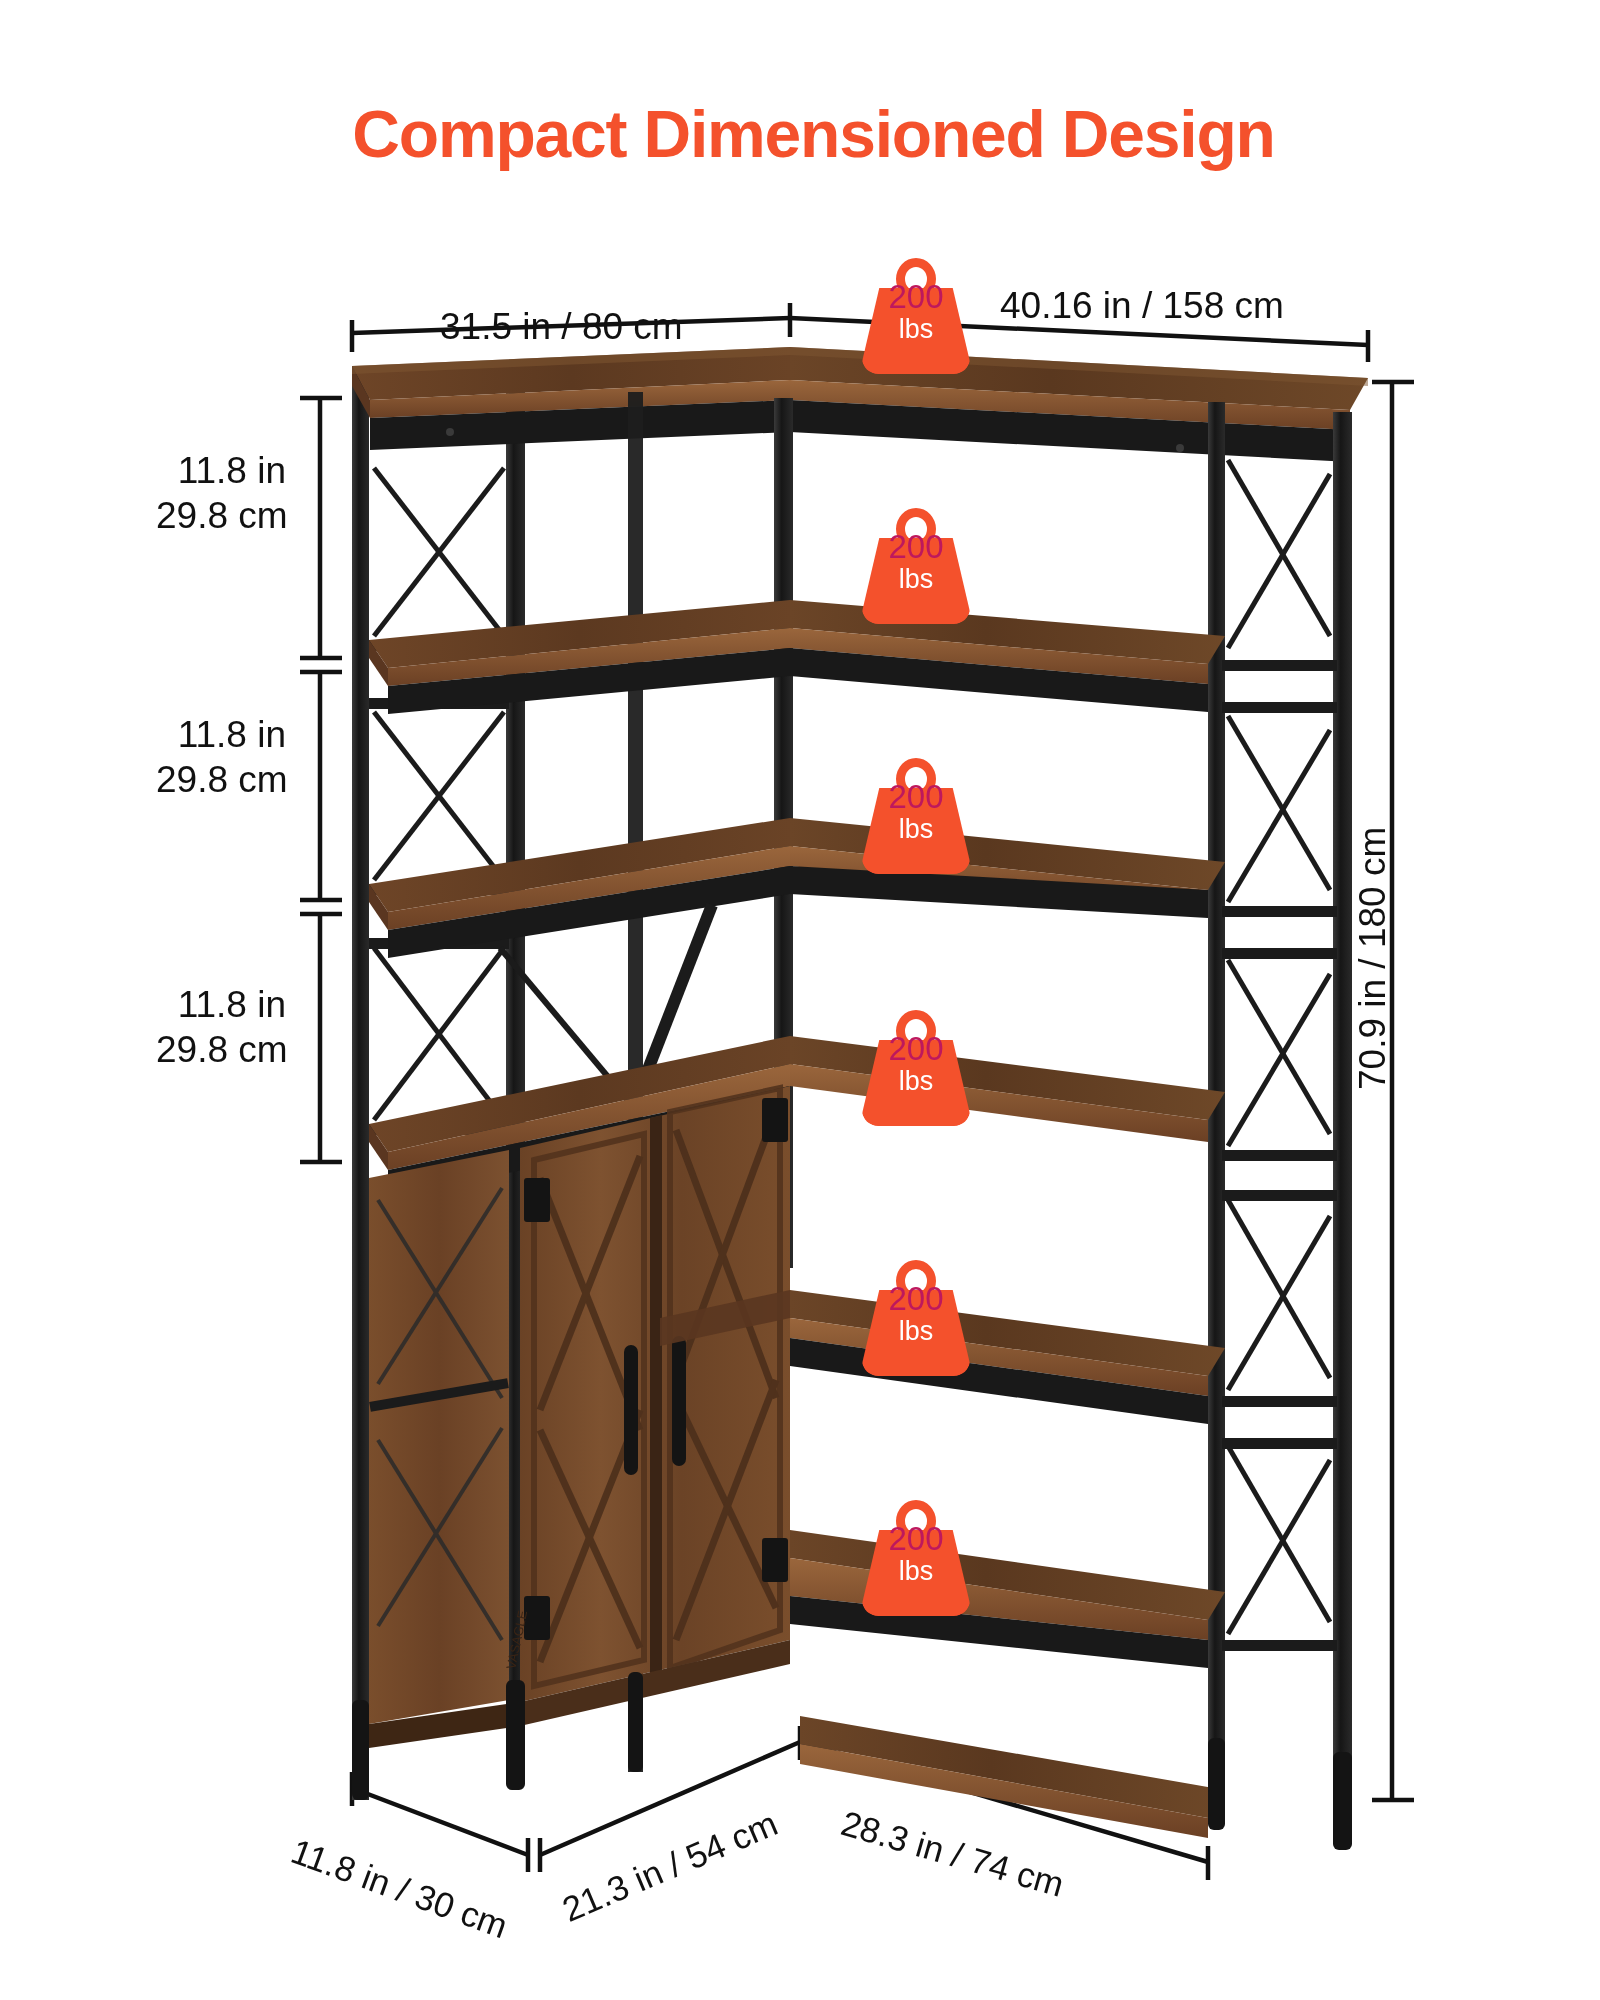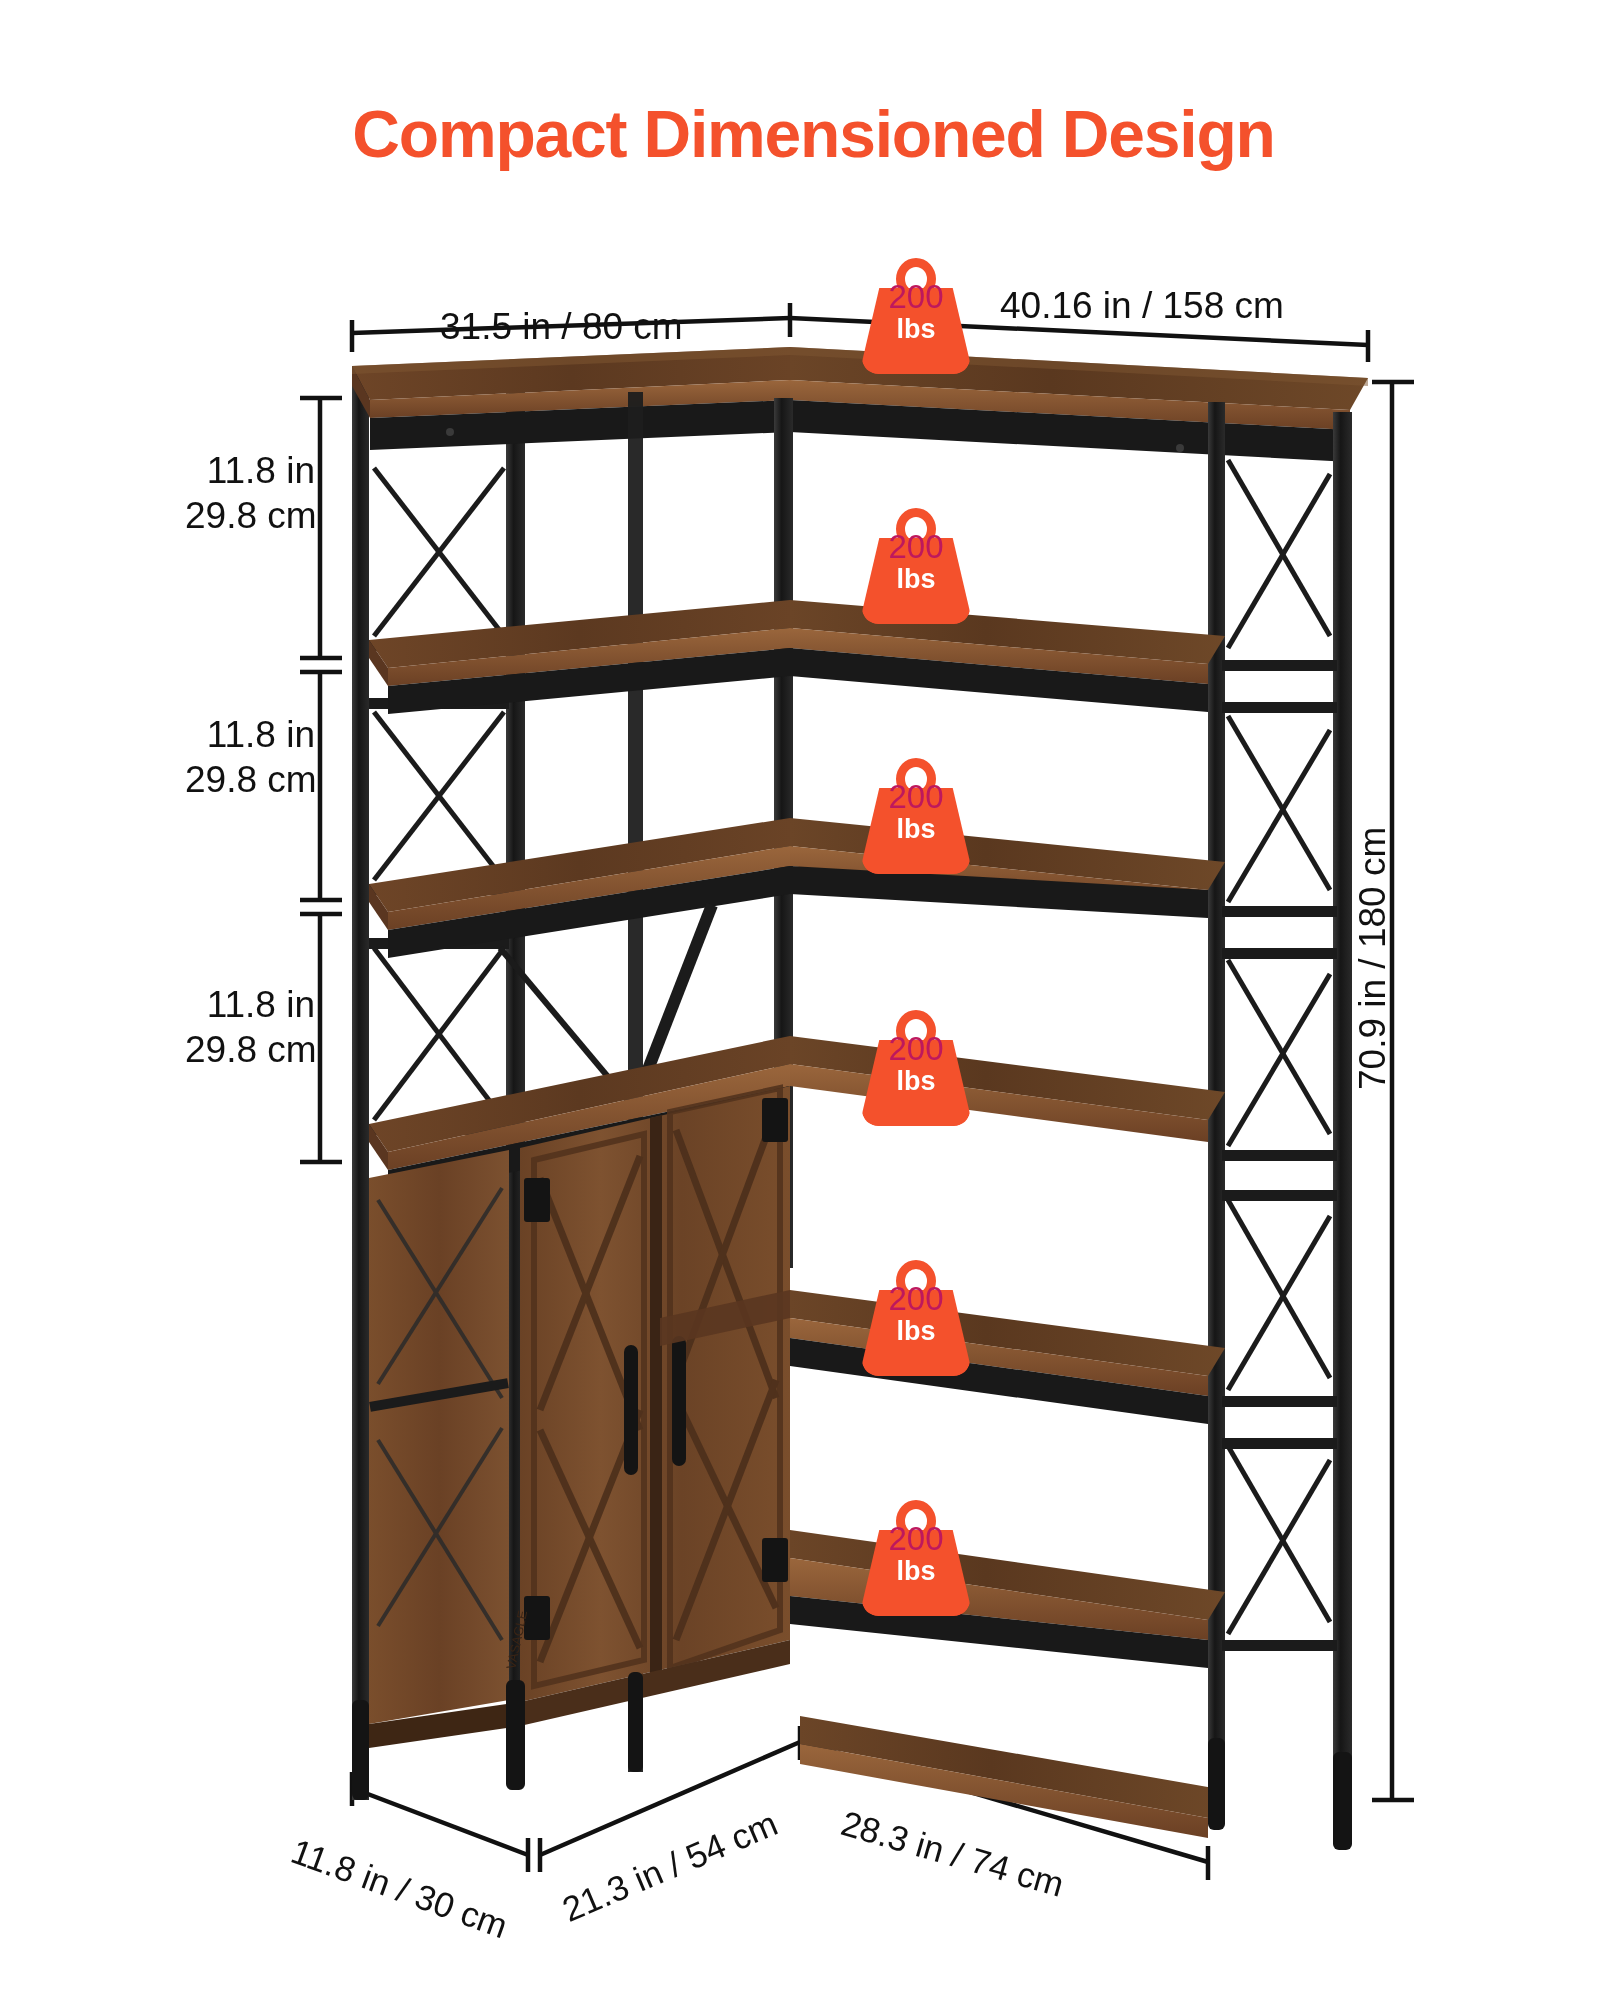--- a/index.html
+++ b/index.html
@@ -23,21 +23,21 @@
 
   
   .dim {
     position: absolute;
     color: #111;
     font-size: 37px;
     line-height: 1.22;
     white-space: nowrap;
     font-weight: 400;
   }
-  .dim.two-line { text-align: right; margin-left: 29px; }
+  .dim.two-line { text-align: right; }
 
   
   .badge {
     position: absolute;
     width: 108px; height: 116px;
   }
   .badge .ring {
     position: absolute; left: 50%; top: 0; transform: translateX(-50%);
     width: 40px; height: 42px;
     border: 9px solid #F4512C;
@@ -52,21 +52,21 @@
     border-radius: 10px 10px 16px 16px;
   }
   .badge .num {
     position: absolute; left: 0; top: 22px; width: 108px;
     text-align: center; color: #be185d;
     font-size: 33px; font-weight: 400; line-height: 1;
   }
   .badge .unit {
     position: absolute; left: 0; top: 58px; width: 108px;
     text-align: center; color: #fff;
-    font-size: 27px; font-weight: 700; line-height: 1;
+    font-size: 27px; font-weight: 400; line-height: 1;
   }
 
   svg.art { position: absolute; left: 0; top: 0; width: 1600px; height: 2000px; }
 </style>
 </head>
 <body>
 
 <div id="stage">
 
   <div class="title">Compact Dimensioned Design</div>

